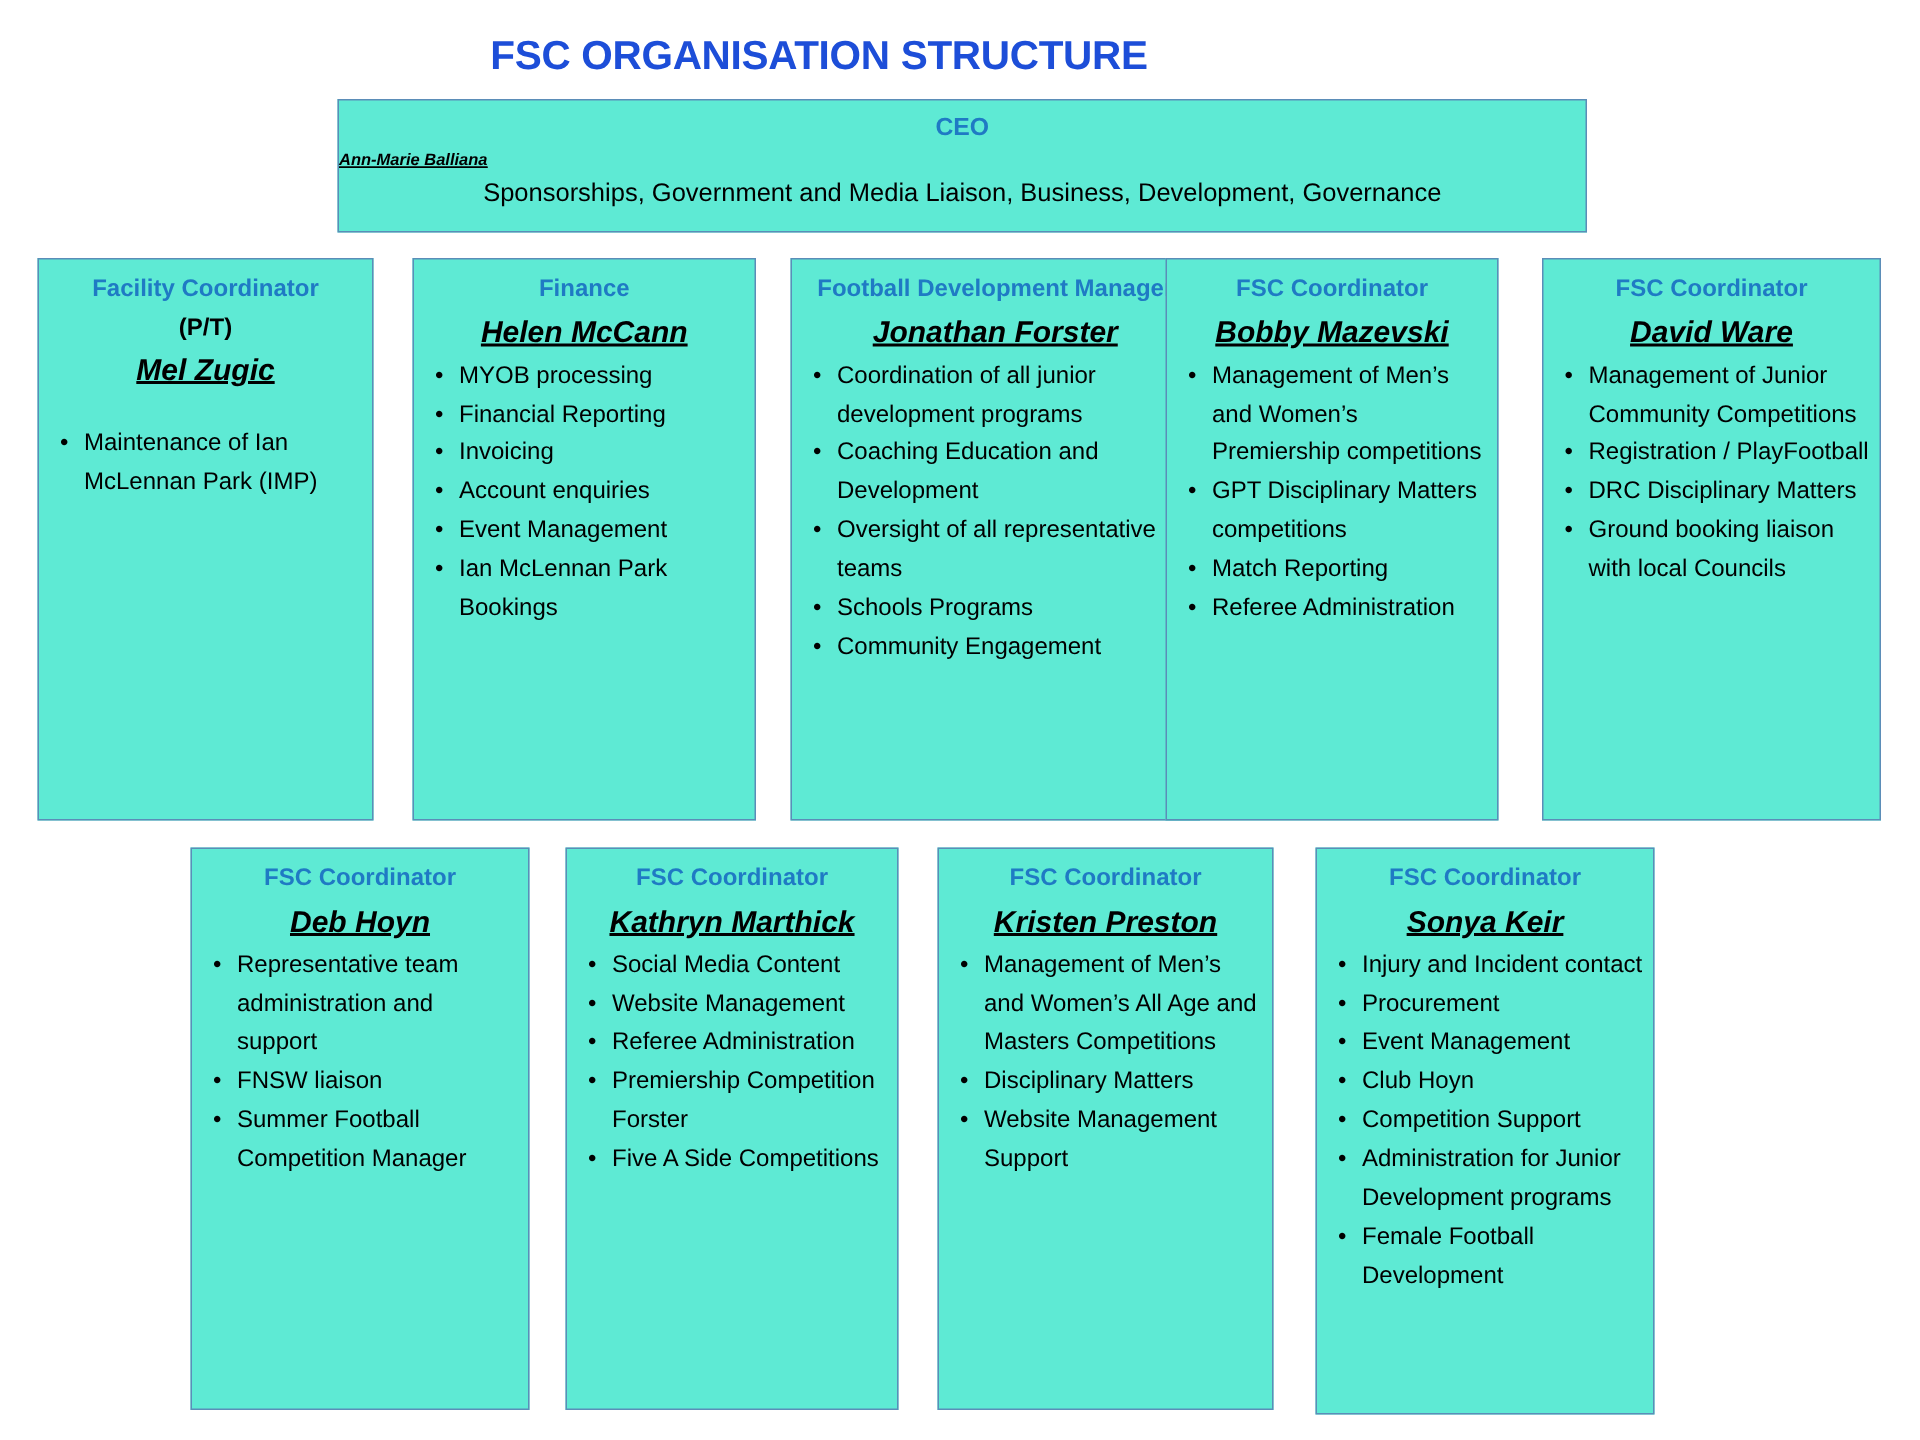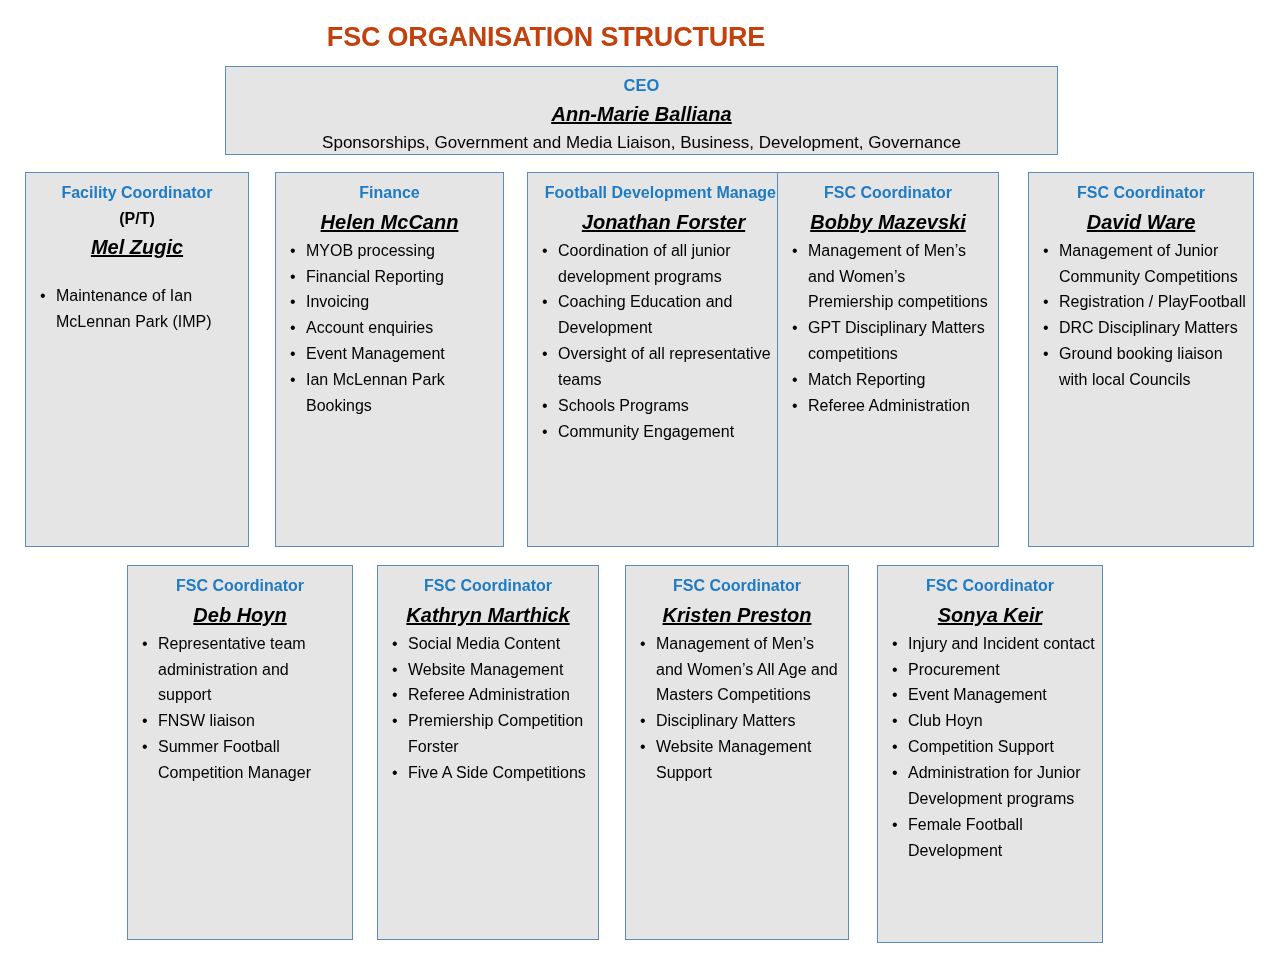--- a/index.html
+++ b/index.html
@@ -18,51 +18,50 @@
 
   #page-title {
     position: absolute;
     top: 22px;
     left: 0;
     width: 1092px;
     text-align: center;
     font-size: 27px;
     font-weight: bold;
     letter-spacing: -0.2px;
-    color: #c2410c;
+    color: #1d4ed8;
   }
 
   .node {
     position: absolute;
     box-sizing: border-box;
-    background: #e5e5e5;
+    background: #5eead4;
     border: 1.5px solid #5B8DB8;
     padding: 0;
   }
 
   
   #ceo-node {
     left: 225px;
     top: 66px;
     width: 833px;
     height: 89px;
     padding-top: 6px;
   }
   .ceo-role {
     text-align: center;
     color: #1F7AC4;
     font-weight: bold;
     font-size: 16.5px;
     line-height: 1.55;
   }
   .ceo-name {
-    text-align: center;
     font-weight: bold;
     font-style: italic;
-    font-size: 20px;
+    font-size: 11px;
     line-height: 1.55;
     text-decoration: underline;
   }
   .ceo-name span { text-decoration: underline; }
   .ceo-desc {
     text-align: center;
     font-size: 17px;
     line-height: 1.55;
   }
 

